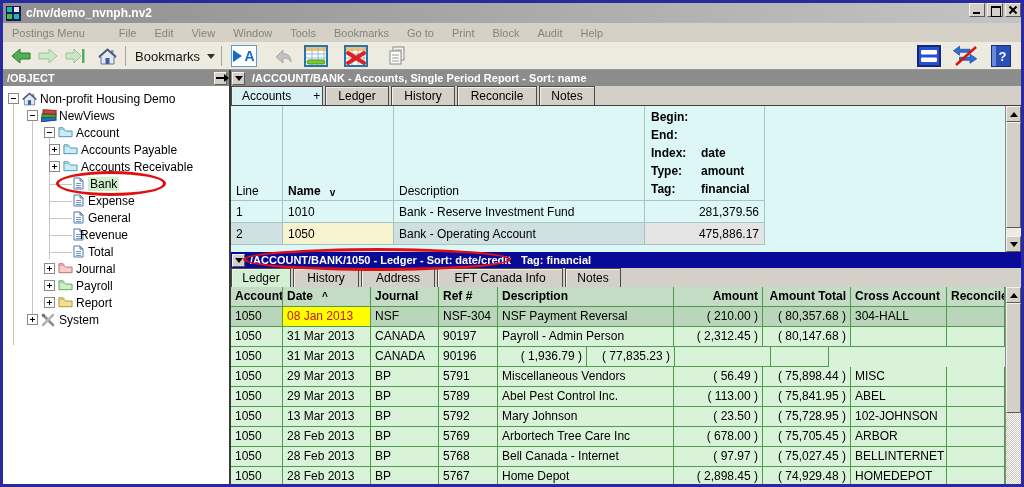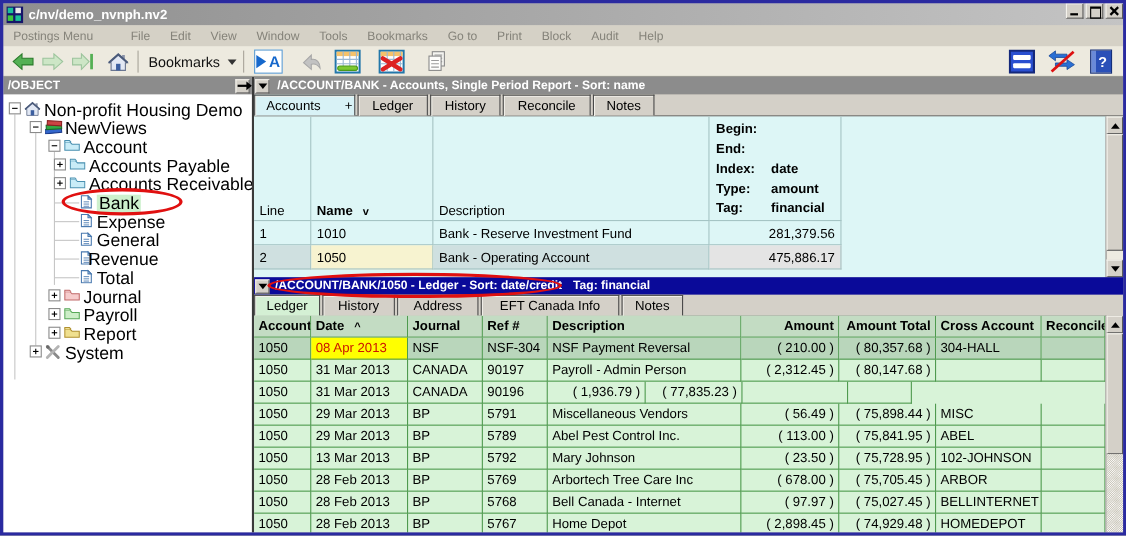--- a/index.html
+++ b/index.html
@@ -44,21 +44,21 @@
   .vdivider { position:absolute; left:229px; top:70px; width:2px; height:414px; background:#3a3a3a; }
   .phead { position:absolute; height:16px; display:flex; align-items:center; font-size:11px; font-weight:bold; color:#fff; }
   .phead.gray { background:#8c8c8c; }
   .phead.navy { background:#0a0a99; }
   .sqbtn { width:13px; height:13px; background:#d4d0c8; border:1px solid; border-color:#f4f2ec #5a5a5a #5a5a5a #f4f2ec; display:inline-flex; align-items:center; justify-content:center; flex:0 0 auto; }
   .tri-down { width:0; height:0; border-left:4px solid transparent; border-right:4px solid transparent; border-top:5px solid #000; }
   .arrow-right { position:relative; width:9px; height:2px; background:#000; }
   .arrow-right::after { content:""; position:absolute; right:-4px; top:-3px; width:0; height:0; border-top:4px solid transparent; border-bottom:4px solid transparent; border-left:5px solid #000; }
 
   
-  .tree { position:absolute; left:0; top:16px; right:0; bottom:0; background:#fff; font-size:16px; color:#000; }
+  .tree { position:absolute; left:0; top:16px; right:0; bottom:0; background:#fff; font-size:12px; color:#000; }
   .trow { position:absolute; left:0; height:17px; width:100%; }
   .exp { position:absolute; width:11px; height:11px; top:2px; background:#fff; border:1px solid #8a8a8a; }
   .exp::before { content:""; position:absolute; left:2px; right:2px; top:4px; height:1px; background:#000; }
   .exp.plus::after { content:""; position:absolute; top:2px; bottom:2px; left:4px; width:1px; background:#000; }
   .ticon { position:absolute; top:1px; }
   .tlabel { position:absolute; top:1px; white-space:nowrap; }
   .tlabel.hl { background:#cdf0cd; padding:0 2px; }
   .guide { position:absolute; width:1px; background:#c6c6c6; }
   .stub { position:absolute; height:1px; background:#c6c6c6; }
 
@@ -506,21 +506,21 @@
       <div class="lc w3"><span>Ref #</span></div>
       <div class="lc w4"><span>Description</span></div>
       <div class="lc w5"><span>Amount</span></div>
       <div class="lc w6"><span>Amount Total</span></div>
       <div class="lc w7"><span>Cross Account</span></div>
       <div class="lc w8"><span>Reconcile</span></div>
     </div>
 
     <div class="lrow sel">
       <div class="lc w0">1050</div>
-      <div class="lc w1 datecur">08 Apr 2013</div>
+      <div class="lc w1 datecur">08 Jan 2013</div>
       <div class="lc w2">NSF</div>
       <div class="lc w3">NSF-304</div>
       <div class="lc w4">NSF Payment Reversal</div>
       <div class="lc w5">( 210.00 )</div>
       <div class="lc w6">( 80,357.68 )</div>
       <div class="lc w7">304-HALL</div>
       <div class="lc w8"></div>
     </div>
 
     <div class="lrow">

